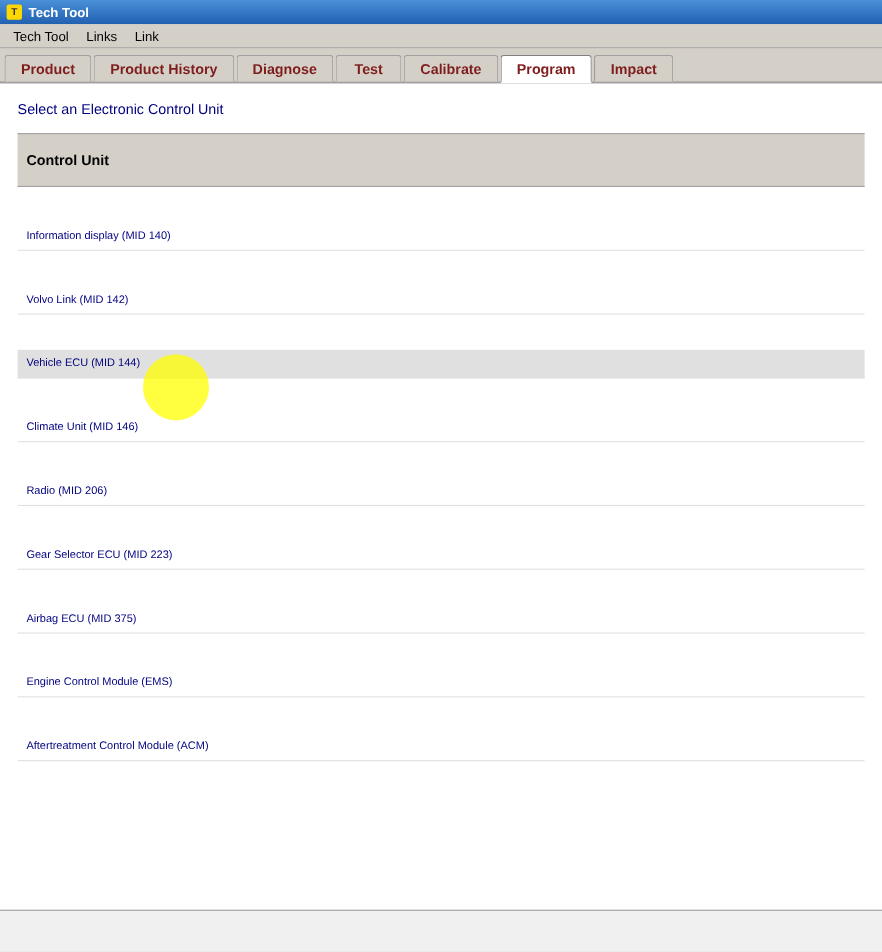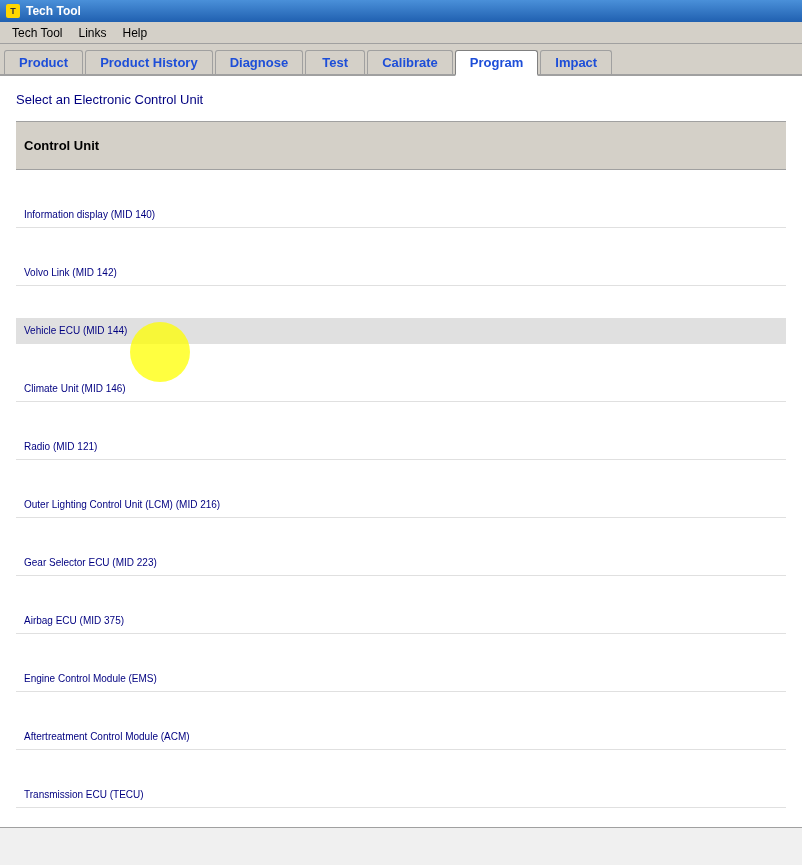--- a/index.html
+++ b/index.html
@@ -70,21 +70,21 @@
     }
 
     .tab {
       padding: 4px 14px;
       font-size: 13px;
       font-weight: bold;
       cursor: pointer;
       border: 1px solid #a0a0a0;
       border-bottom: none;
       background: #d4d0c8;
-      color: #1d4ed8;
+      color: #7f1d1d;
       margin-right: 2px;
       border-radius: 3px 3px 0 0;
       min-width: 60px;
       text-align: center;
     }
 
     .tab.active {
       background: #ffffff;
       border-color: #808080;
       border-bottom: 2px solid #ffffff;
@@ -167,21 +167,21 @@
 <body>
 
 <div class="title-bar">
   <span class="title-bar-icon">T</span>
   <span>Tech Tool</span>
 </div>
 
 <div class="menu-bar">
 <div class="menu-item">Tech Tool</div>
     <div class="menu-item">Links</div>
-    <div class="menu-item">Help</div>
+    <div class="menu-item">Link</div>
   </div>
 
 <div class="tab-bar">
 <div class="tab">Product</div>
     <div class="tab">Product History</div>
     <div class="tab">Diagnose</div>
     <div class="tab">Test</div>
     <div class="tab">Calibrate</div>
     <div class="tab active">Program</div>
     <div class="tab">Impact</div>
@@ -190,25 +190,23 @@
 <div class="main-content">
   <p class="section-label">Select an Electronic Control Unit</p>
 
   <div class="control-unit-header">Control Unit</div>
 
   <ul class="ecu-list">
   <li class="ecu-item">Information display (MID 140)</li>
       <li class="ecu-item">Volvo Link (MID 142)</li>
       <li class="ecu-item highlighted">Vehicle ECU (MID 144)</li>
       <li class="ecu-item">Climate Unit (MID 146)</li>
-      <li class="ecu-item">Radio (MID 121)</li>
-      <li class="ecu-item">Outer Lighting Control Unit (LCM) (MID 216)</li>
+      <li class="ecu-item">Radio (MID 206)</li>
       <li class="ecu-item">Gear Selector ECU (MID 223)</li>
       <li class="ecu-item">Airbag ECU (MID 375)</li>
       <li class="ecu-item">Engine Control Module (EMS)</li>
       <li class="ecu-item">Aftertreatment Control Module (ACM)</li>
-      <li class="ecu-item">Transmission ECU (TECU)</li>
     </ul>
 </div>
 
 <div class="cursor-circle"></div>
 
 <div class="bottom-panel"></div>
 
 </body></html>

